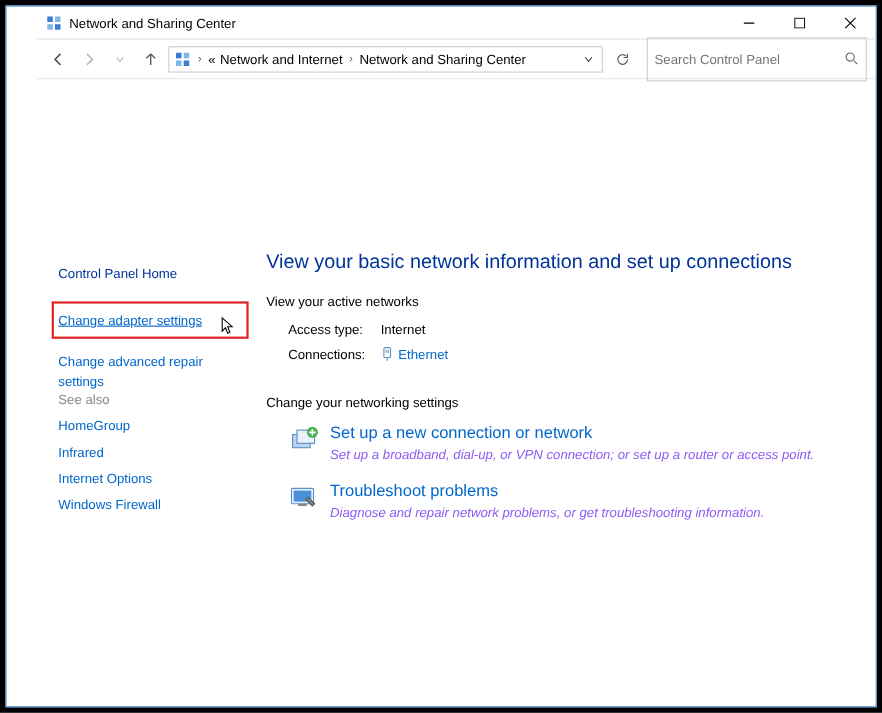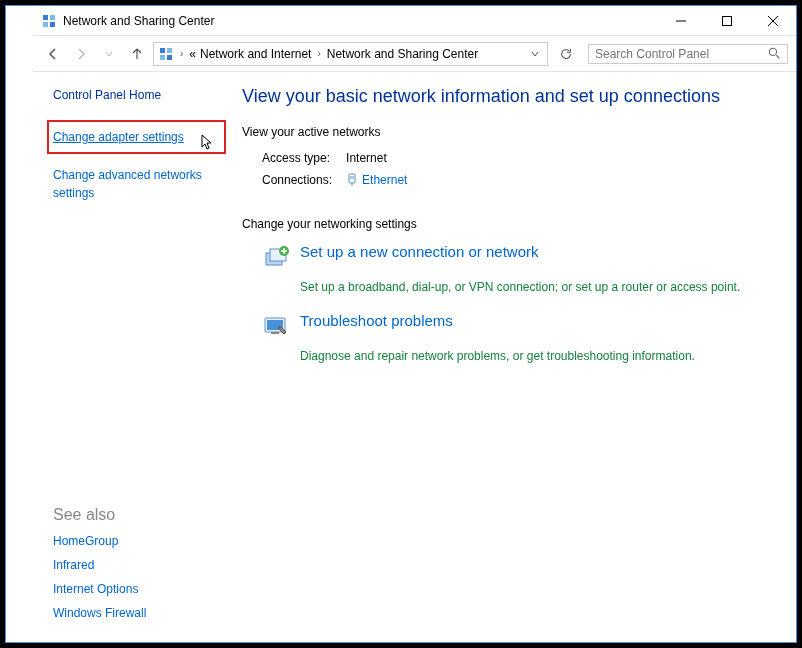--- a/index.html
+++ b/index.html
@@ -50,59 +50,59 @@
   align-items: center;
   padding: 0 4px;
   gap: 4px;
 }
 .breadcrumb .bc-icon { width:16px; height:16px; }
 .breadcrumb .bc-sep { color:#555; font-size:10px; padding:0 2px; }
 .breadcrumb .bc-item { color:#000; cursor:pointer; }
 .breadcrumb .bc-drop { margin-left:auto; width:16px; display:flex; justify-content:center; color:#666;}
 .refresh { width:24px; height:24px; display:flex;align-items:center;justify-content:center;cursor:pointer; margin-left:2px;}
 .searchbox {
-  width: 200px; height:20px; border:1px solid #ccc; display:flex; align-items:center; padding:0 6px;
+  width: 200px; height:40px; border:1px solid #ccc; display:flex; align-items:center; padding:0 6px;
   margin-left:6px;
 }
 .searchbox input { border:none; outline:none; flex:1; font-size:12px; color:#666; background:transparent;}
 .searchbox .search-icon { color:#666; }
-.body { flex:1; display:flex; }
+.body { flex:1; display:flex;align-items:center; }
 .sidebar {
   width: 195px; padding: 16px 12px 12px 20px;
   display:flex; flex-direction:column;
 }
 .sidebar .home { color:#003399; font-size:12px; margin-bottom:18px; }
 .sidebar .link { color:#0066cc; cursor:pointer; margin-bottom:12px; line-height:1.5;}
 .sidebar .link.highlighted {
   text-decoration:underline;
   border:2px solid #d22;
   padding:6px 8px 6px 4px;
   margin-left:-6px; margin-right:-10px; margin-bottom:4px;
   position:relative;
 }
 .sidebar .link.highlighted .cursor-icon {
   position:absolute; right:10px; top:12px;
 }
 .sidebar .link2 { color:#0066cc; cursor:pointer; line-height:1.5; margin-top:8px;}
 .sidebar .spacer { flex:1; }
-.sidebar .seealso { color:#888; font-size:16px; margin-bottom:10px; }
+.sidebar .seealso { color:#888; font-size:12px; margin-bottom:10px; }
 .sidebar .sa-link { color:#0066cc; cursor:pointer; margin-bottom:10px; }
 .content { flex:1; padding: 14px 20px 10px 14px; }
 .content h1 { color:#003399; font-size:18px; font-weight:400; margin-bottom:18px;}
 .section-h { color:#000; font-size:12px; margin-bottom:12px;}
 .netrow { display:flex; justify-content:space-between; padding-left:20px; margin-bottom:30px;}
 .netname { font-weight:bold; }
 .nettype { color:#555; margin-top:2px;}
 .netinfo { display:grid; grid-template-columns:auto auto; gap:8px 14px; font-size:12px; padding-right:60px;}
 .netinfo .lbl { color:#000; }
 .netinfo .val-link { color:#0066cc; cursor:pointer; display:flex; align-items:center; gap:4px;}
 .option { display:flex; gap:10px; padding-left:20px; margin-bottom:18px;}
 .option .opt-icon { width:28px; height:28px; flex-shrink:0; }
 .option .opt-title { color:#0066cc; cursor:pointer; font-size:15px; }
-.option .opt-desc { color:#15803d; font-size:12px; margin-top:20px;}
+.option .opt-desc { color:#8b5cf6; font-size:12px; margin-top:4px;font-style:italic;}
 svg { display:block; }
 </style>
 </head>
 <body>
 
 <div class="window">
 
   <div class="titlebar">
     <span class="title-icon">
       <svg width="16" height="16" viewBox="0 0 16 16">
@@ -193,21 +193,21 @@
     <div class="sidebar">
       <div class="home">Control Panel Home</div>
       <div class="link highlighted">
         <span>Change adapter settings</span>
         <span class="cursor-icon">
           <svg width="14" height="18" viewBox="0 0 14 18">
               <path d="M2 1 L2 13 L5 10 L7 15 L9 14 L7 9 L11 9 Z" fill="#fff" stroke="#000" stroke-width="1"></path>
             </svg>
         </span>
       </div>
-      <div class="link2">Change advanced networks settings</div>
+      <div class="link2">Change advanced repair settings</div>
       <div class="spacer"></div>
       <div class="seealso">See also</div>
       <div class="sa-link">HomeGroup</div>
       <div class="sa-link">Infrared</div>
       <div class="sa-link">Internet Options</div>
       <div class="sa-link">Windows Firewall</div>
     </div>
 
     <div class="content">
       <h1>View your basic network information and set up connections</h1>

